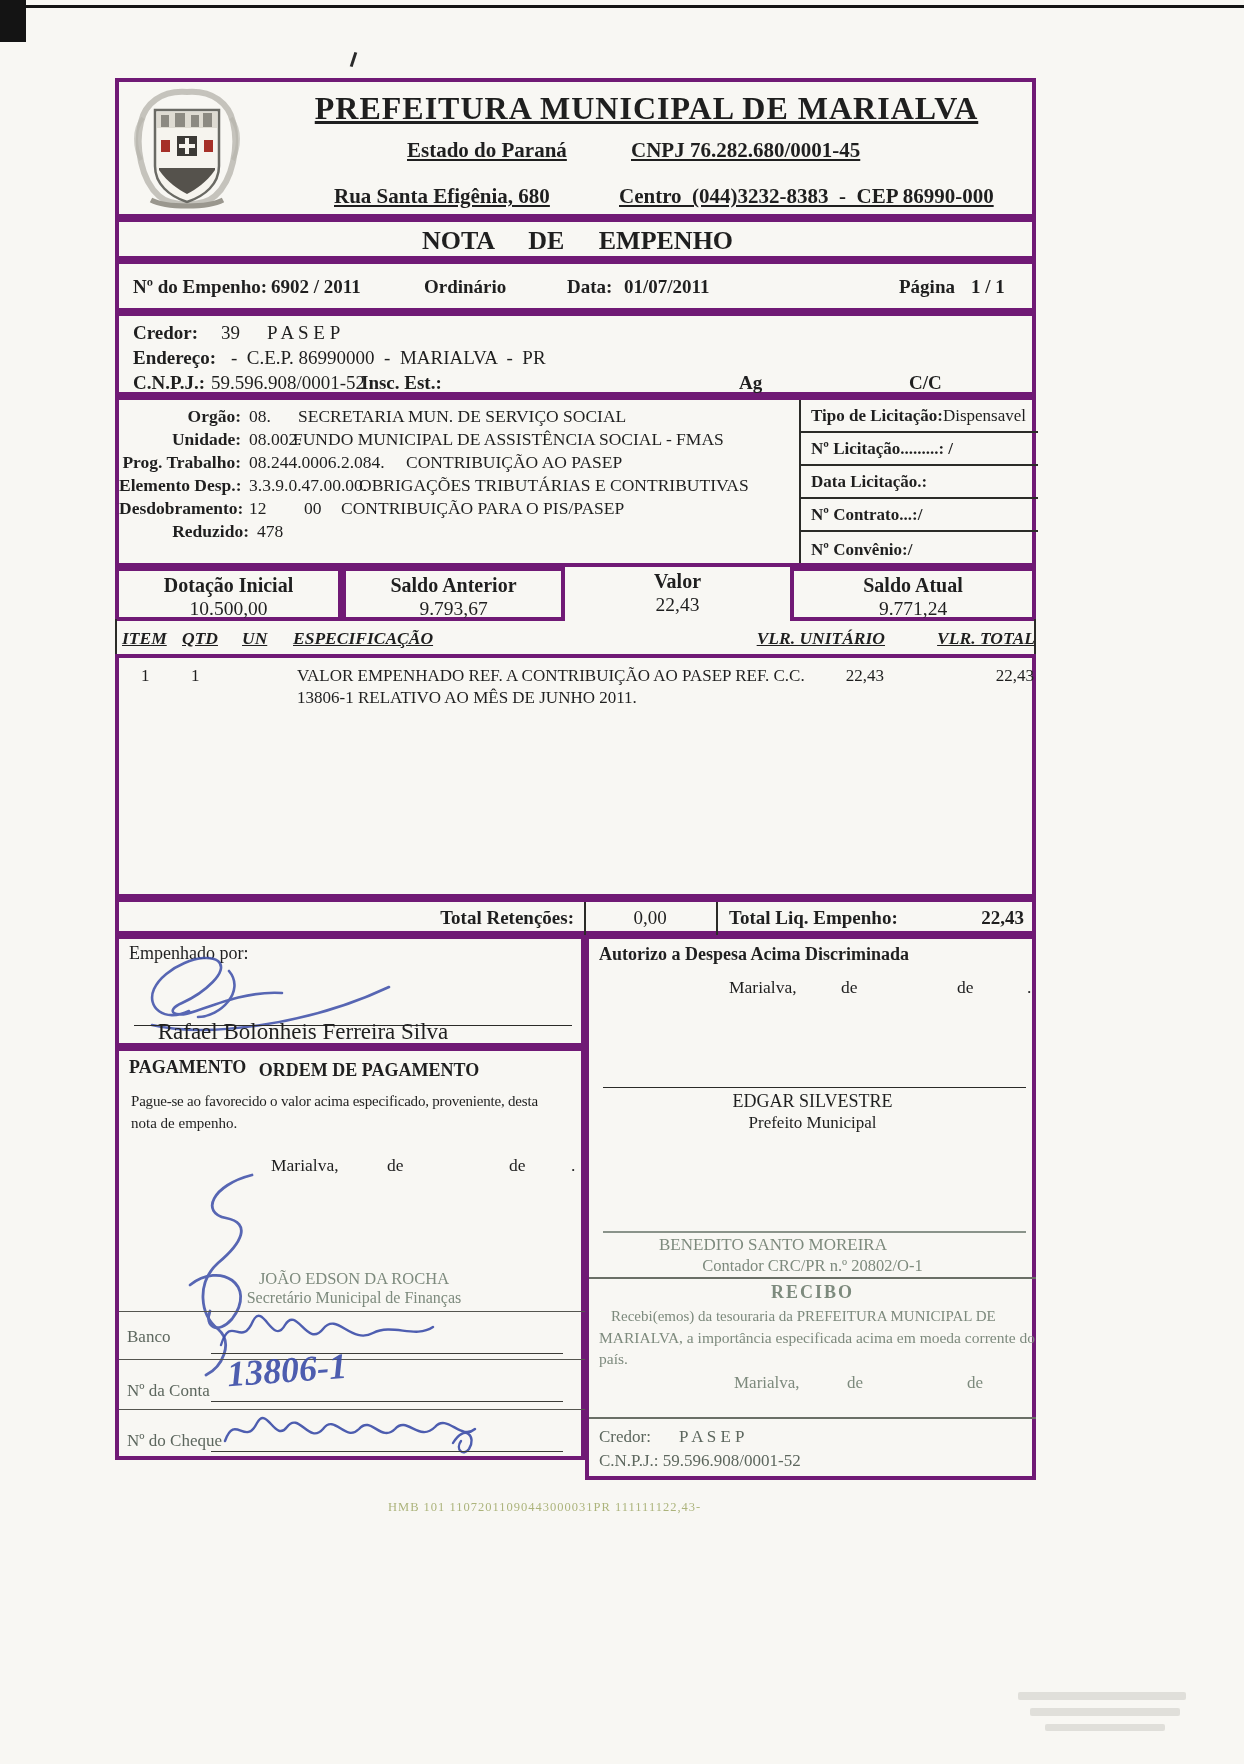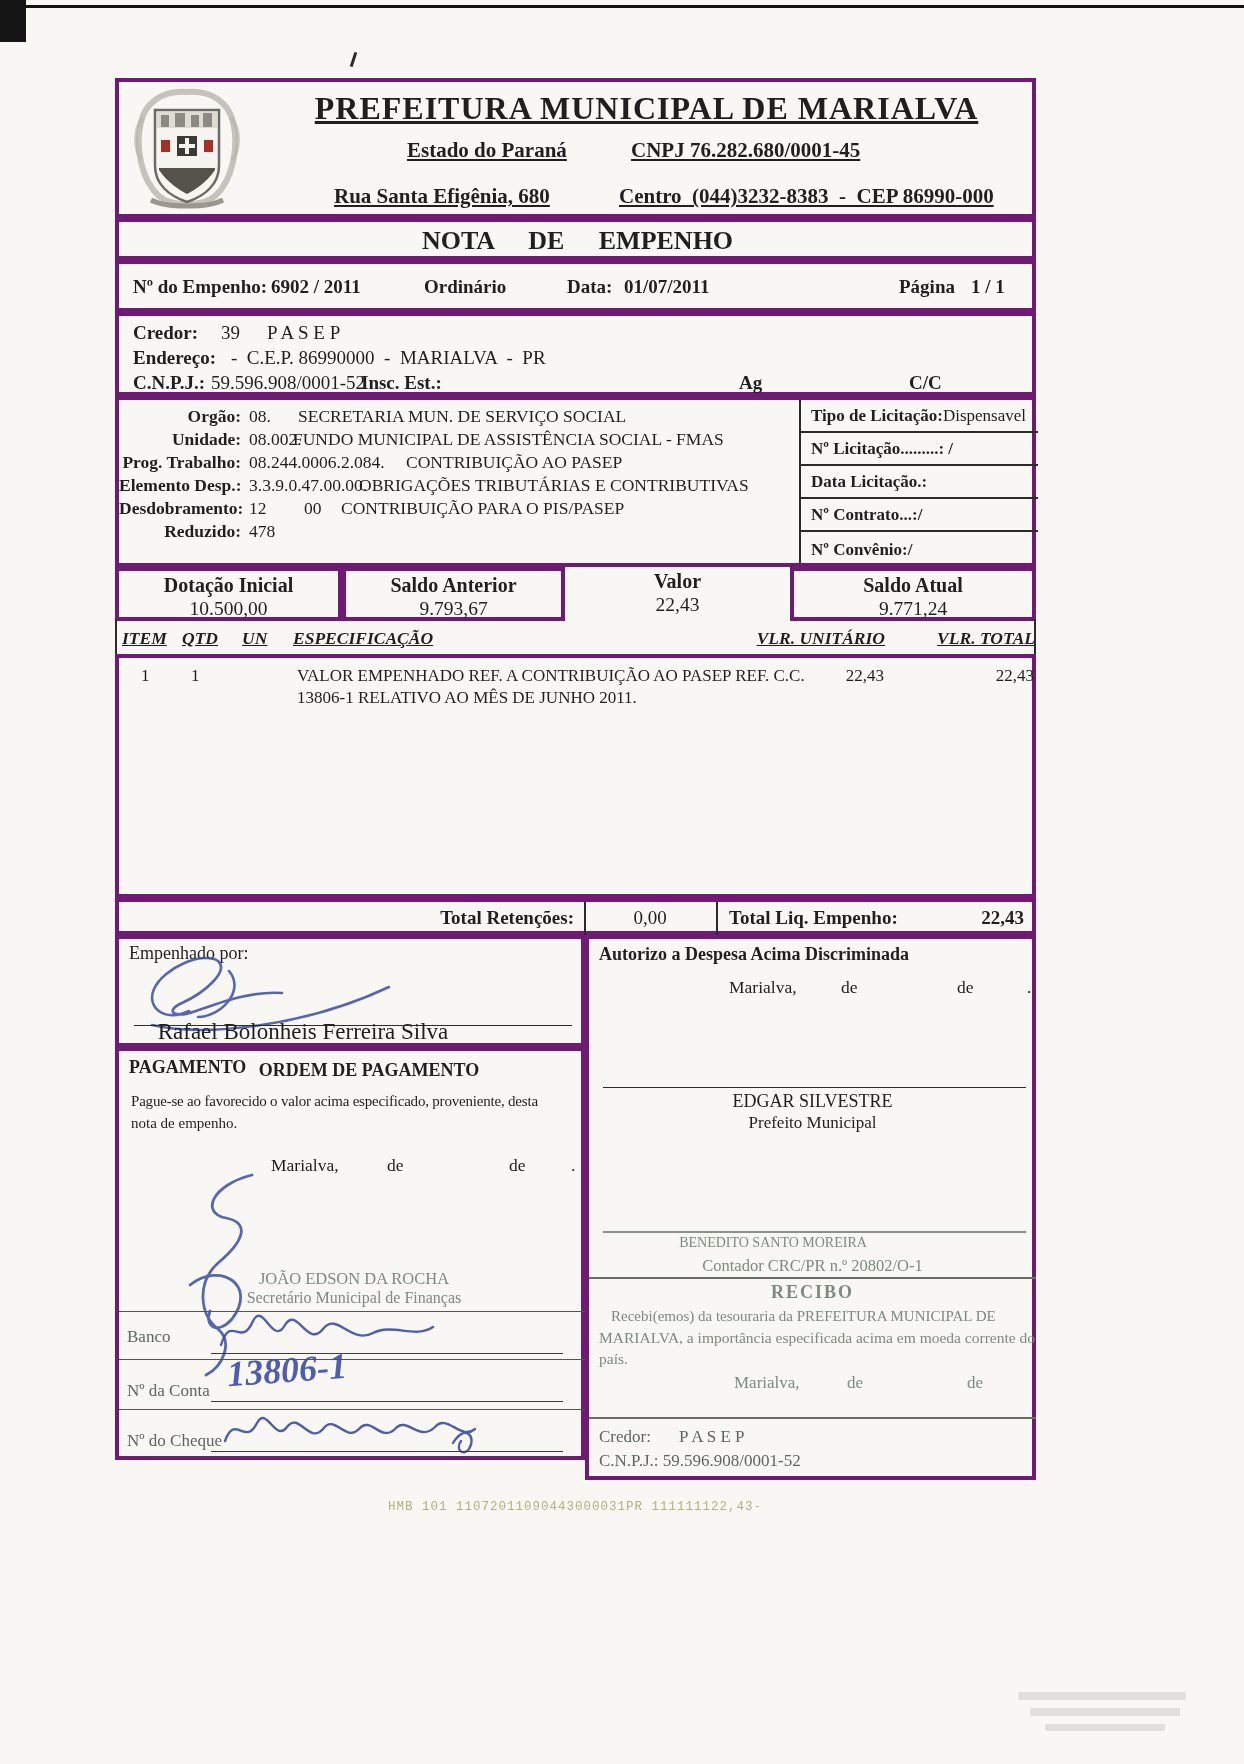--- a/index.html
+++ b/index.html
@@ -13,21 +13,21 @@
   .c{text-align:center}
   .r{text-align:right}
   .nw{white-space:nowrap}
   .pre{white-space:pre}
   .faded{color:#7d8a7d}
   .fadedd{color:#5d675e}
   .line{position:absolute;border-top:2px solid #2b2b28}
   .thin{border-top-width:1.5px}
   .gline{position:absolute;border-top:2px solid #8a938a}
   .hand{color:#3b4da8}
-  .micr{font-family:Liberation Mono, monospace;color:#8f9a4e;opacity:.72;letter-spacing:1px;font-size:12.5px}
+  .micr{font-family:Liberation Serif, serif;color:#8f9a4e;opacity:.72;letter-spacing:1px;font-size:12.5px}
   .smudge{position:absolute;background:rgba(140,140,134,.22);border-radius:2px}
   .lic{position:absolute;left:680px;top:0;width:239px;height:100%;border-left:2px solid #2b2b28}
   .lic-row{padding-left:10px;font-size:17px;border-bottom:2px solid #2b2b28;display:flex;align-items:center;white-space:nowrap}
   .lic-row.last{border-bottom:none}
   .vh{position:absolute;left:0;top:3px;width:100%;text-align:center;font-weight:bold;font-size:20px}
   .vv{position:absolute;left:0;top:27px;width:100%;text-align:center;font-size:19.5px}
   .budget-row span{position:absolute;white-space:nowrap}
 </style>
 </head>
 <body>
@@ -109,21 +109,21 @@
       <span class="b" style="left:0;width:122px;text-align:right">Elemento Desp.:</span>
       <span style="left:130px">3.3.9.0.47.00.00.</span>
       <span style="left:240px">OBRIGAÇÕES TRIBUTÁRIAS E CONTRIBUTIVAS</span>
     </div>
     <div class="abs budget-row" style="left:0;top:98px;width:680px;height:22px">
       <span class="b" style="left:0;width:122px;text-align:right">Desdobramento:</span>
       <span style="left:130px">12</span>
       <span style="left:185px">00</span>
       <span style="left:222px">CONTRIBUIÇÃO PARA O PIS/PASEP</span>
     </div>
-    <div class="abs budget-row" style="left:0;top:121px;width:668px;height:22px">
+    <div class="abs budget-row" style="left:8px;top:121px;width:668px;height:22px">
       <span class="b" style="left:0;width:122px;text-align:right">Reduzido:</span>
       <span style="left:130px">478</span>
     </div>
 
     <div class="lic">
       <div class="lic-row" style="height:33px">
         <span class="b">Tipo de Licitação:</span>
           <span>Dispensavel</span>
       </div>
       <div class="lic-row" style="height:33px">
@@ -254,21 +254,21 @@
     <span class="abs nw" style="left:140px;top:38px;font-size:17.5px">Marialva,</span>
     <span class="abs nw" style="left:252px;top:38px;font-size:17.5px">de</span>
     <span class="abs nw" style="left:368px;top:38px;font-size:17.5px">de</span>
     <span class="abs nw" style="left:438px;top:38px;font-size:17.5px">.</span>
 
     <div class="line thin" style="left:14px;top:148px;width:423px"></div>
     <div class="abs c nw" style="left:0;top:174px;width:447px;font-size:17px">Prefeito Municipal</div>
     <div class="abs c nw" style="left:0;top:152px;width:447px;font-size:18px">EDGAR SILVESTRE</div>
 
     <div class="gline" style="left:14px;top:292px;width:423px"></div>
-    <div class="abs c nw faded" style="left:0;top:296px;width:368px;font-size:14px">BENEDITO SANTO MOREIRA</div>
+    <div class="abs c nw faded" style="left:0;top:296px;width:368px;font-size:17px">BENEDITO SANTO MOREIRA</div>
     <div class="abs c nw faded" style="left:0;top:317px;width:447px;font-size:16.5px">Contador CRC/PR n.º 20802/O-1</div>
 
     <div class="abs" style="left:0;top:338px;width:447px;height:142px;border-top:2px solid #6a6f66;border-bottom:2px solid #6a6f66"></div>
     <div class="abs b c nw faded" style="left:0;top:343px;width:447px;font-size:18px;letter-spacing:2px">RECIBO</div>
     <div class="abs nw faded" style="left:22px;top:369px;font-size:15px">Recebi(emos)  da  tesouraria  da  PREFEITURA  MUNICIPAL  DE</div>
     <div class="abs nw faded" style="left:10px;top:390px;font-size:15.5px">MARIALVA, a importância especificada acima em moeda corrente do</div>
     <div class="abs nw faded" style="left:10px;top:411px;font-size:15.5px">país.</div>
     <span class="abs nw faded" style="left:145px;top:434px;font-size:17px">Marialva,</span>
     <span class="abs nw faded" style="left:258px;top:434px;font-size:17px">de</span>
     <span class="abs nw faded" style="left:378px;top:434px;font-size:17px">de</span>

